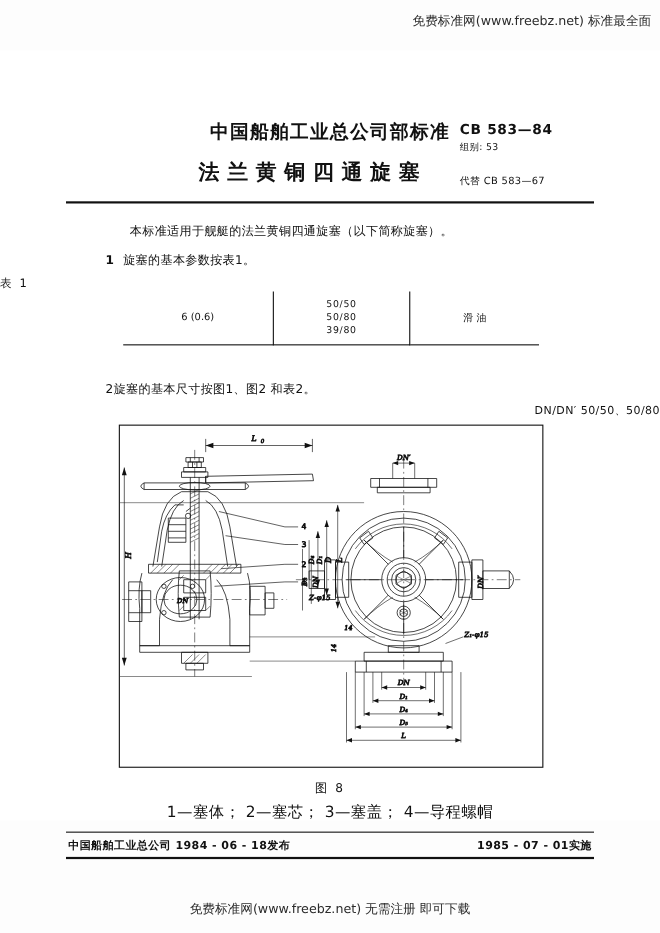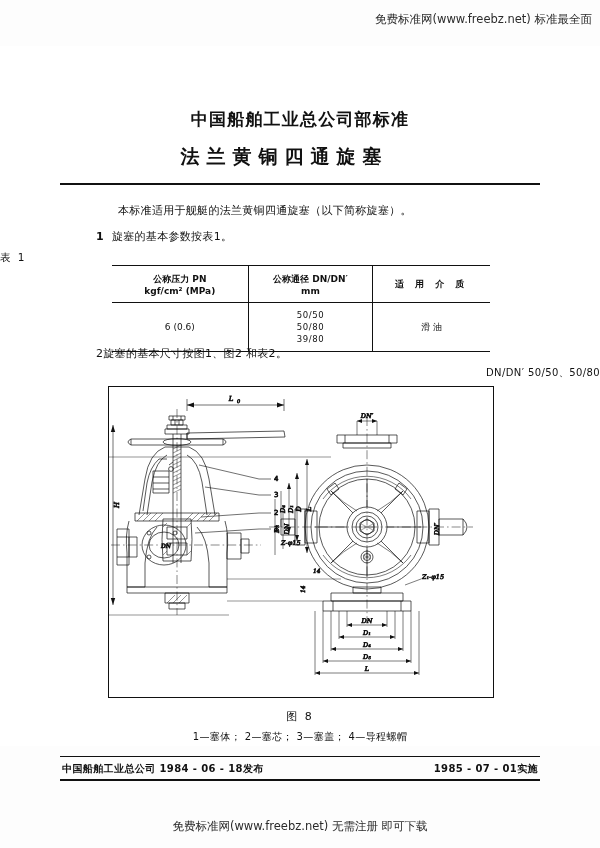--- a/index.html
+++ b/index.html
@@ -95,21 +95,21 @@
     border:1px solid #111;
     background:#fff;
     overflow:hidden;
   }
   .fig-cap{
     position:absolute;top:663px;left:0;width:600px;text-align:center;
     font-size:11px;letter-spacing:2px;
   }
   .fig-legend{
     position:absolute;top:684px;left:0;width:600px;text-align:center;
-    font-size:10px;letter-spacing:.4px;
+    font-size:14px;letter-spacing:.4px;
   }
   
   .rule-bot{
     position:absolute;top:710px;left:60px;width:480px;
     border-top:1.4px solid #111;
   }
   .foot-left{
     position:absolute;top:716px;left:62px;
     font-size:10px;font-weight:bold;letter-spacing:.4px;white-space:nowrap;
   }
@@ -130,46 +130,38 @@
 <div class="page">
 
   <div class="wm-top">免费标准网(www.freebz.net) 标准最全面</div>
 
   <div class="sheet">
 
     <div class="org">中国船舶工业总公司部标准</div>
 
     <div class="doc-title">法兰黄铜四通旋塞</div>
 
+    <div class="codebox">
+      <div class="code-main">CB 583—84</div>
+      <div class="code-sub">组别: 53</div>
+      <div class="code-rep">代替 CB 583—67</div>
+    </div>
 
     <div class="rule-top"></div>
 
     <div class="para p-intro">本标准适用于舰艇的法兰黄铜四通旋塞（以下简称旋塞）。</div>
 
     <div class="para p-1">
       <span class="num">1</span><span>旋塞的基本参数按表1。</span>
     </div>
 
     <div class="tbl-cap">表 1</div>
 
     <table class="tbl">
       <tbody>
-          <tr class="row-head">
-        <td class="c1">
-          <div><span>公称压力  PN</span></div>
-          <div><span>kgf/cm² (MPa)</span></div>
-        </td>
-        <td class="c2">
-          <div><span>公称通径  DN/DN′</span></div>
-          <div><span>mm</span></div>
-        </td>
-        <td class="c3">
-          <div class="sp"><span>适 用 介 质</span></div>
-        </td>
-      </tr>
       <tr class="row-body">
         <td class="c1">6 (0.6)</td>
         <td class="c2">
           <div class="stack">
             <div>50/50</div>
             <div>50/80</div>
             <div>39/80</div>
           </div>
         </td>
         <td class="c3">滑 油</td>

